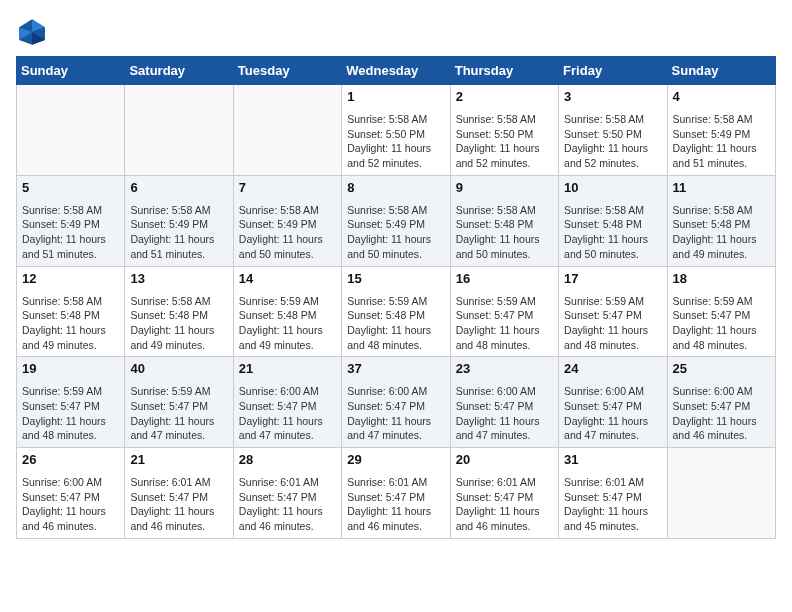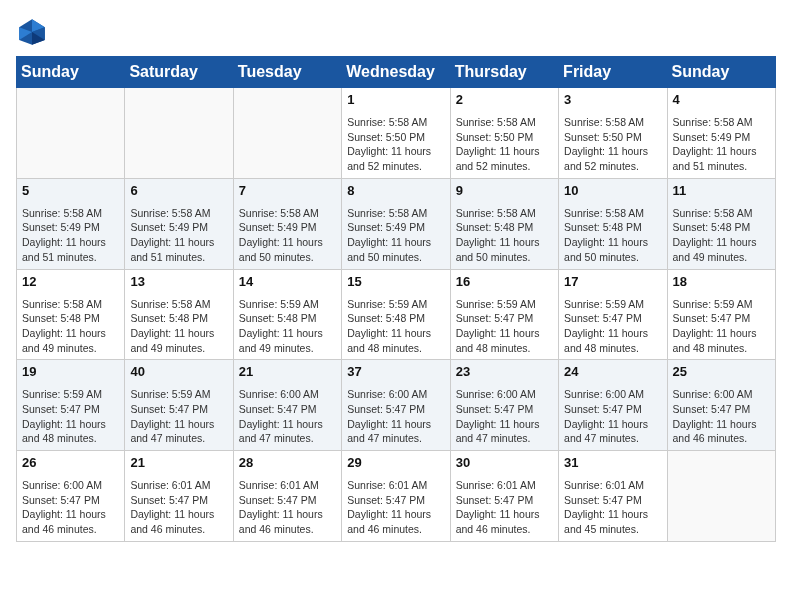--- a/index.html
+++ b/index.html
@@ -52,21 +52,21 @@
       font-size: 16px;
       color: #444;
     }
     .calendar {
       width: 100%;
       border-collapse: collapse;
     }
     .calendar th {
       background: #1a56a0;
       color: #fff;
-      font-size: 16px;
+      font-size: 13px;
       font-weight: bold;
       padding: 6px 4px;
       border: 1px solid #1a56a0;
       text-align: left;
     }
     .calendar td {
       border: 1px solid #ccc;
       vertical-align: top;
       padding: 4px 5px;
       width: 108px;
@@ -339,21 +339,21 @@
 and 46 minutes.</div>
         </td>
         <td>
           <div class="day-num">29</div>
           <div class="day-detail" style="white-space: pre-line;">Sunrise: 6:01 AM
 Sunset: 5:47 PM
 Daylight: 11 hours
 and 46 minutes.</div>
         </td>
         <td>
-          <div class="day-num">30</div>
+          <div class="day-num">20</div>
           <div class="day-detail" style="white-space: pre-line;">Sunrise: 6:01 AM
 Sunset: 5:47 PM
 Daylight: 11 hours
 and 46 minutes.</div>
         </td>
         <td>
           <div class="day-num">31</div>
           <div class="day-detail" style="white-space: pre-line;">Sunrise: 6:01 AM
 Sunset: 5:47 PM
 Daylight: 11 hours

